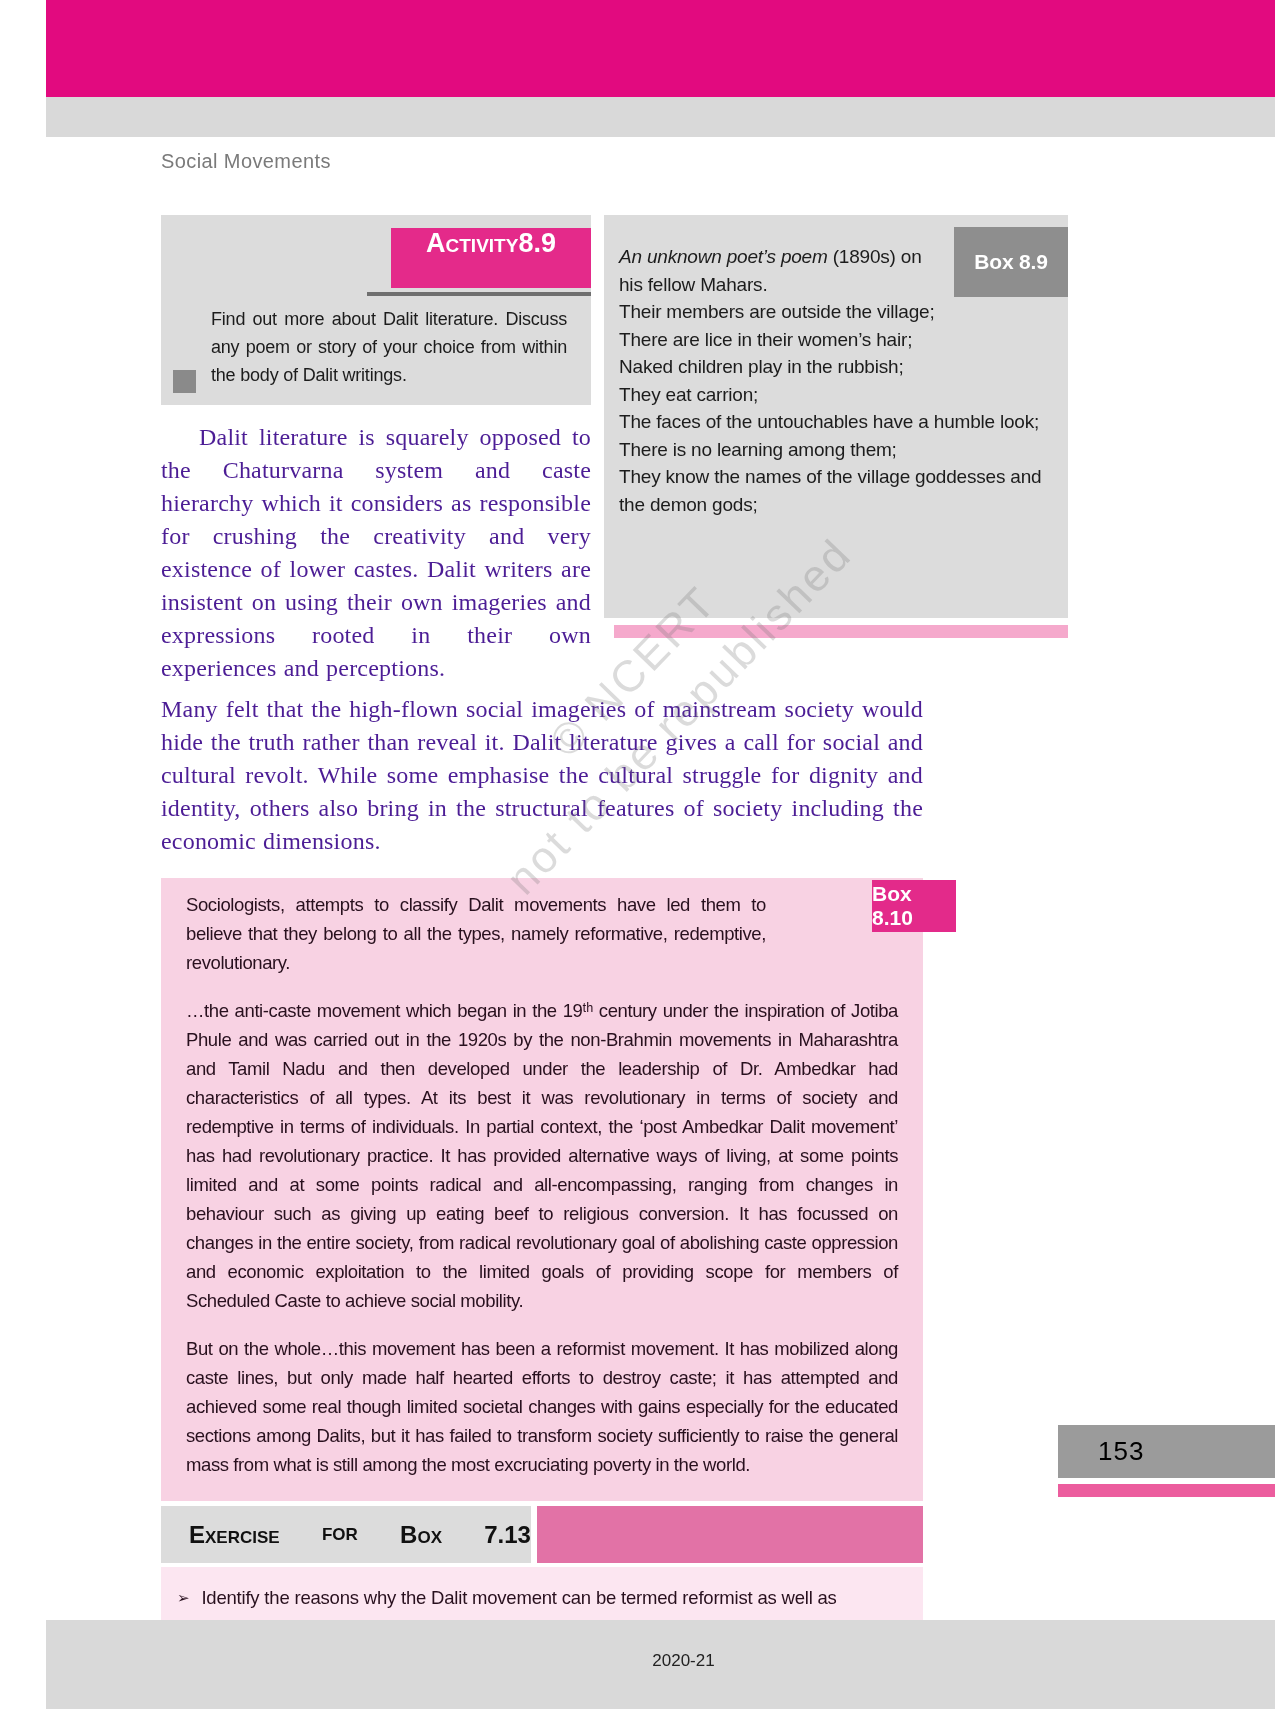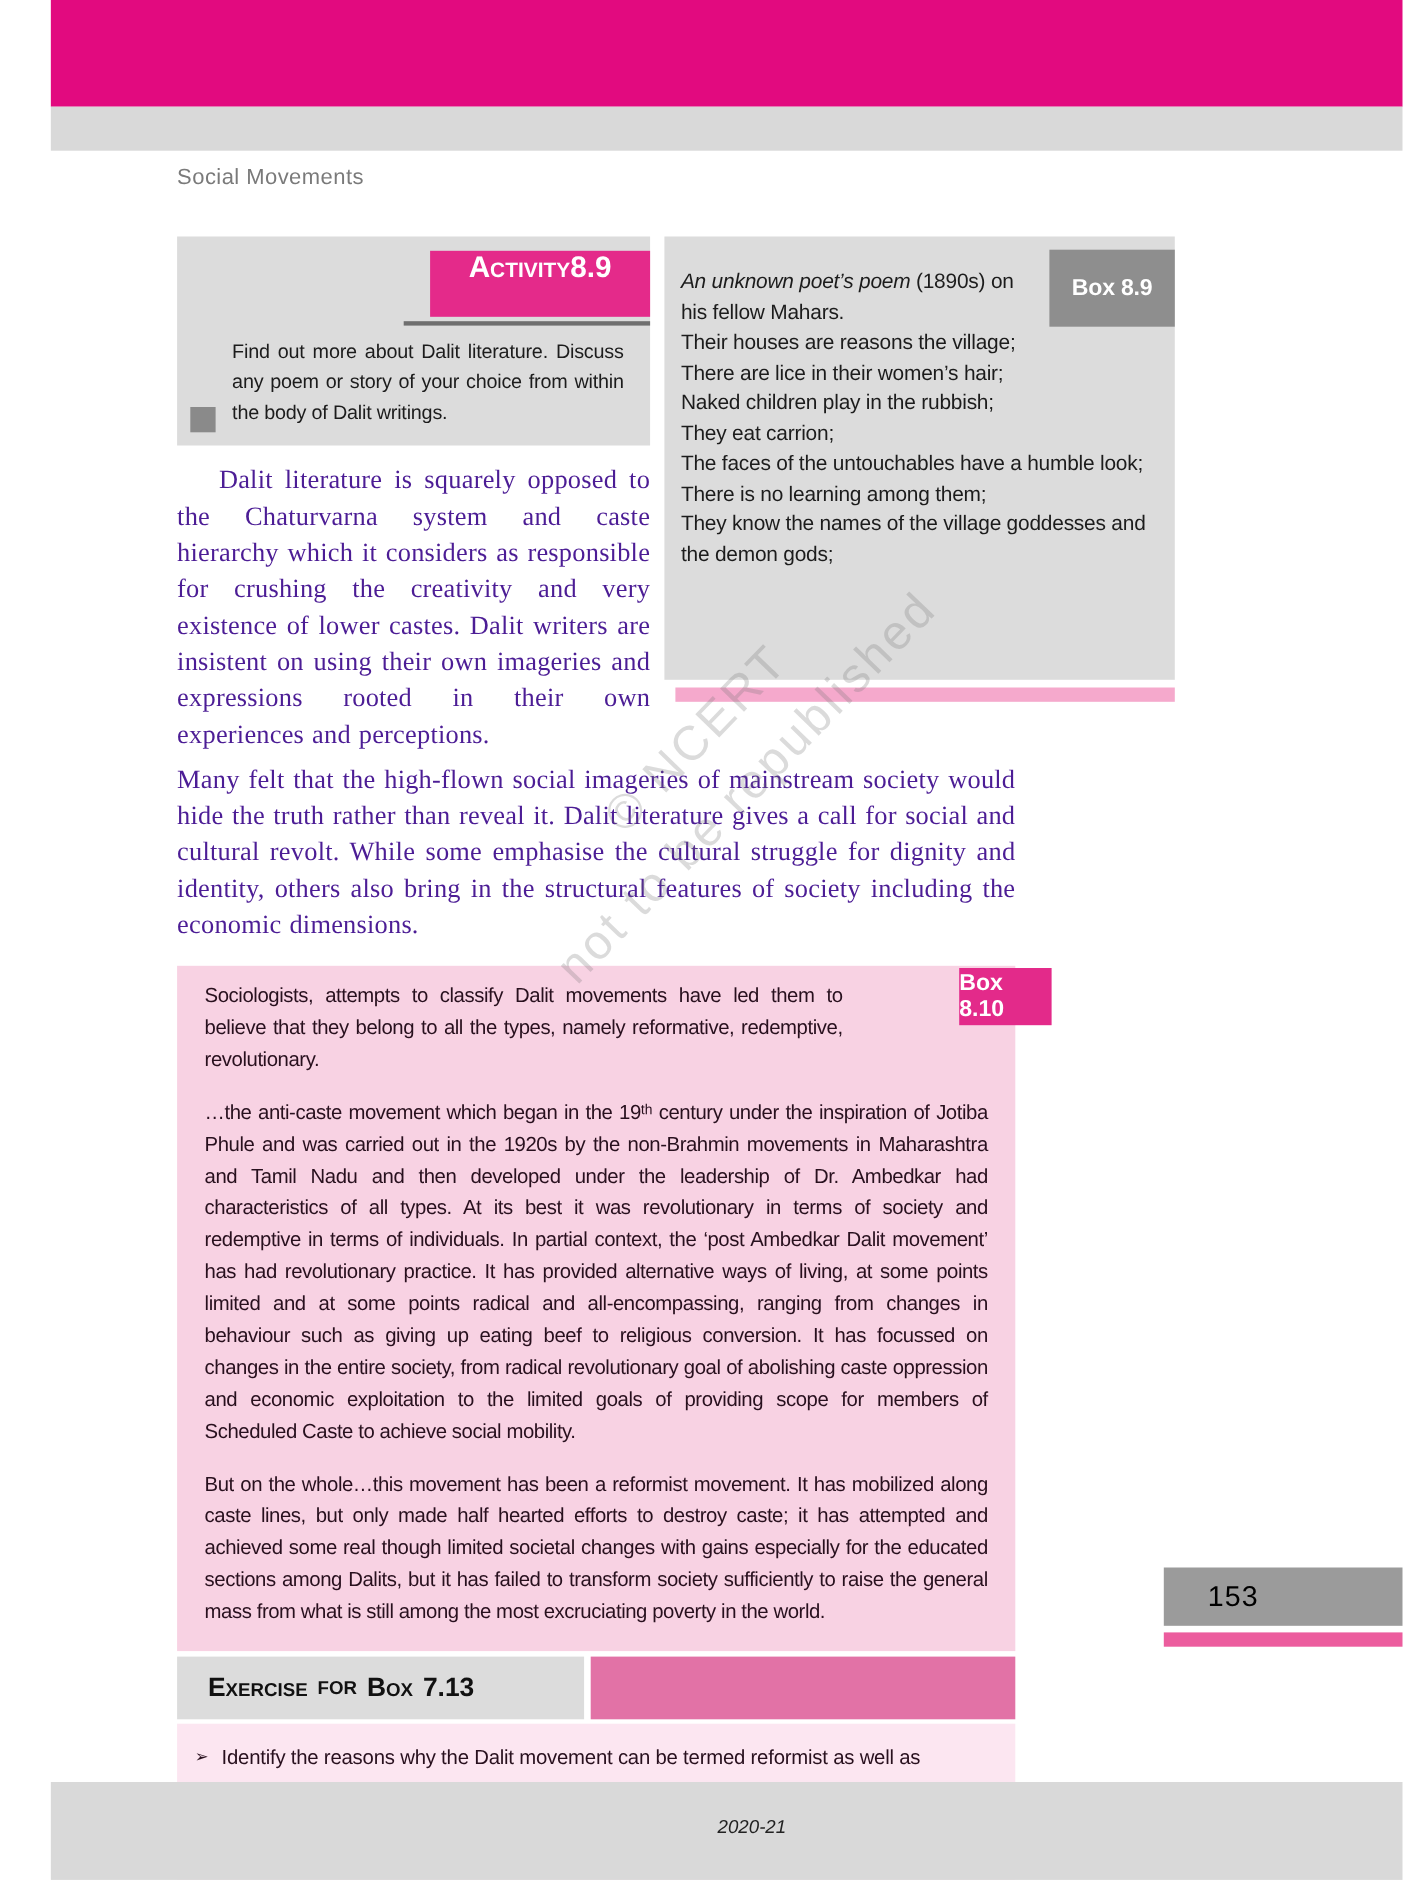--- a/index.html
+++ b/index.html
@@ -60,21 +60,21 @@
               color:#fff;font-weight:bold;font-size:21px;display:flex;align-items:center;
               justify-content:center;}
   .box810 p{margin:0 25px;font-size:18.5px;line-height:29px;text-align:justify;color:#28101e;
             letter-spacing:-.4px;}
   .box810 p + p{margin-top:19px;}
   .box810 p:first-child{margin-right:157px;}
 
   
   .exercise-row{display:flex;gap:6px;margin-top:5px;width:762px;height:57px;}
   .ex-head{width:370px;flex:0 0 370px;background:#dcdcdc;display:flex;align-items:center;
-           padding-left:28px;box-sizing:border-box;color:#111;font-weight:bold;}
+           padding-left:28px;box-sizing:border-box;color:#111;font-weight:bold;justify-content:space-between;}
   .ex-head .word + .word{margin-left:9px;}
   .ex-head .cap{font-size:24px;}
   .ex-head .sc{font-size:17px;text-transform:uppercase;}
   .ex-rose{flex:1;background:#e272a6;}
 
   
   .bullets{width:762px;background:#fce6f1;margin-top:4px;box-sizing:border-box;
            padding:16px 20px 56px 16px;}
   .bullet-row{display:flex;gap:12px;font-size:18.5px;line-height:30px;color:#28101e;
               letter-spacing:-.2px;}
@@ -82,21 +82,21 @@
 
   
   .pageno-box{position:absolute;left:1012px;top:1425px;width:263px;height:53px;background:#9b9b9b;
               color:#000000;font-weight:normal;font-size:26px;line-height:53px;padding-left:40px;
               box-sizing:border-box;letter-spacing:1px;}
   .pageno-strip{position:absolute;left:1012px;top:1484px;width:263px;height:13px;background:#ec5d9e;}
 
   
   .footer{position:absolute;left:0;top:1620px;width:1275px;height:89px;background:#d9d9d9;
           text-align:center;}
-  .footer-year{display:inline-block;margin-top:31px;font-size:17px;color:#222;font-style:italic;}
+  .footer-year{display:inline-block;margin-top:31px;font-size:17px;color:#222;}
 
   
   .watermark{position:absolute;left:330px;top:630px;width:560px;transform:rotate(-46deg);
              color:rgba(115,115,115,.26);font-size:44px;letter-spacing:3px;text-align:center;
              pointer-events:none;z-index:6;line-height:64px;}
 </style>
 </head>
 <body>
 
 <div class="page">
@@ -124,21 +124,21 @@
 
         <p class="serif para1">Dalit literature is squarely opposed to the Chaturvarna system and caste hierarchy which it considers as responsible for crushing the creativity and very existence of lower castes. Dalit writers are insistent on using their own imageries and expressions rooted in their own experiences and perceptions.</p>
       </div>
 
       <div class="col-right">
         <div class="box89">
           <div class="box89-label">Box 8.9</div>
           <p class="box89-intro"><i>An unknown poet’s poem</i><span> (1890s) on his fellow Mahars.</span></p>
           <div>
 
-          <div class="poem-line">Their houses are reasons the village;</div>
+          <div class="poem-line">Their members are outside the village;</div>
               <div class="poem-line">There are lice in their women’s hair;</div>
               <div class="poem-line">Naked children play in the rubbish;</div>
               <div class="poem-line">They eat carrion;</div>
               <div class="poem-line">The faces of the untouchables have a humble look;</div>
               <div class="poem-line">There is no learning among them;</div>
               <div class="poem-line">They know the names of the village goddesses and the demon gods;</div>
             </div>
         </div>
         <div class="strip89"></div>
       </div>

